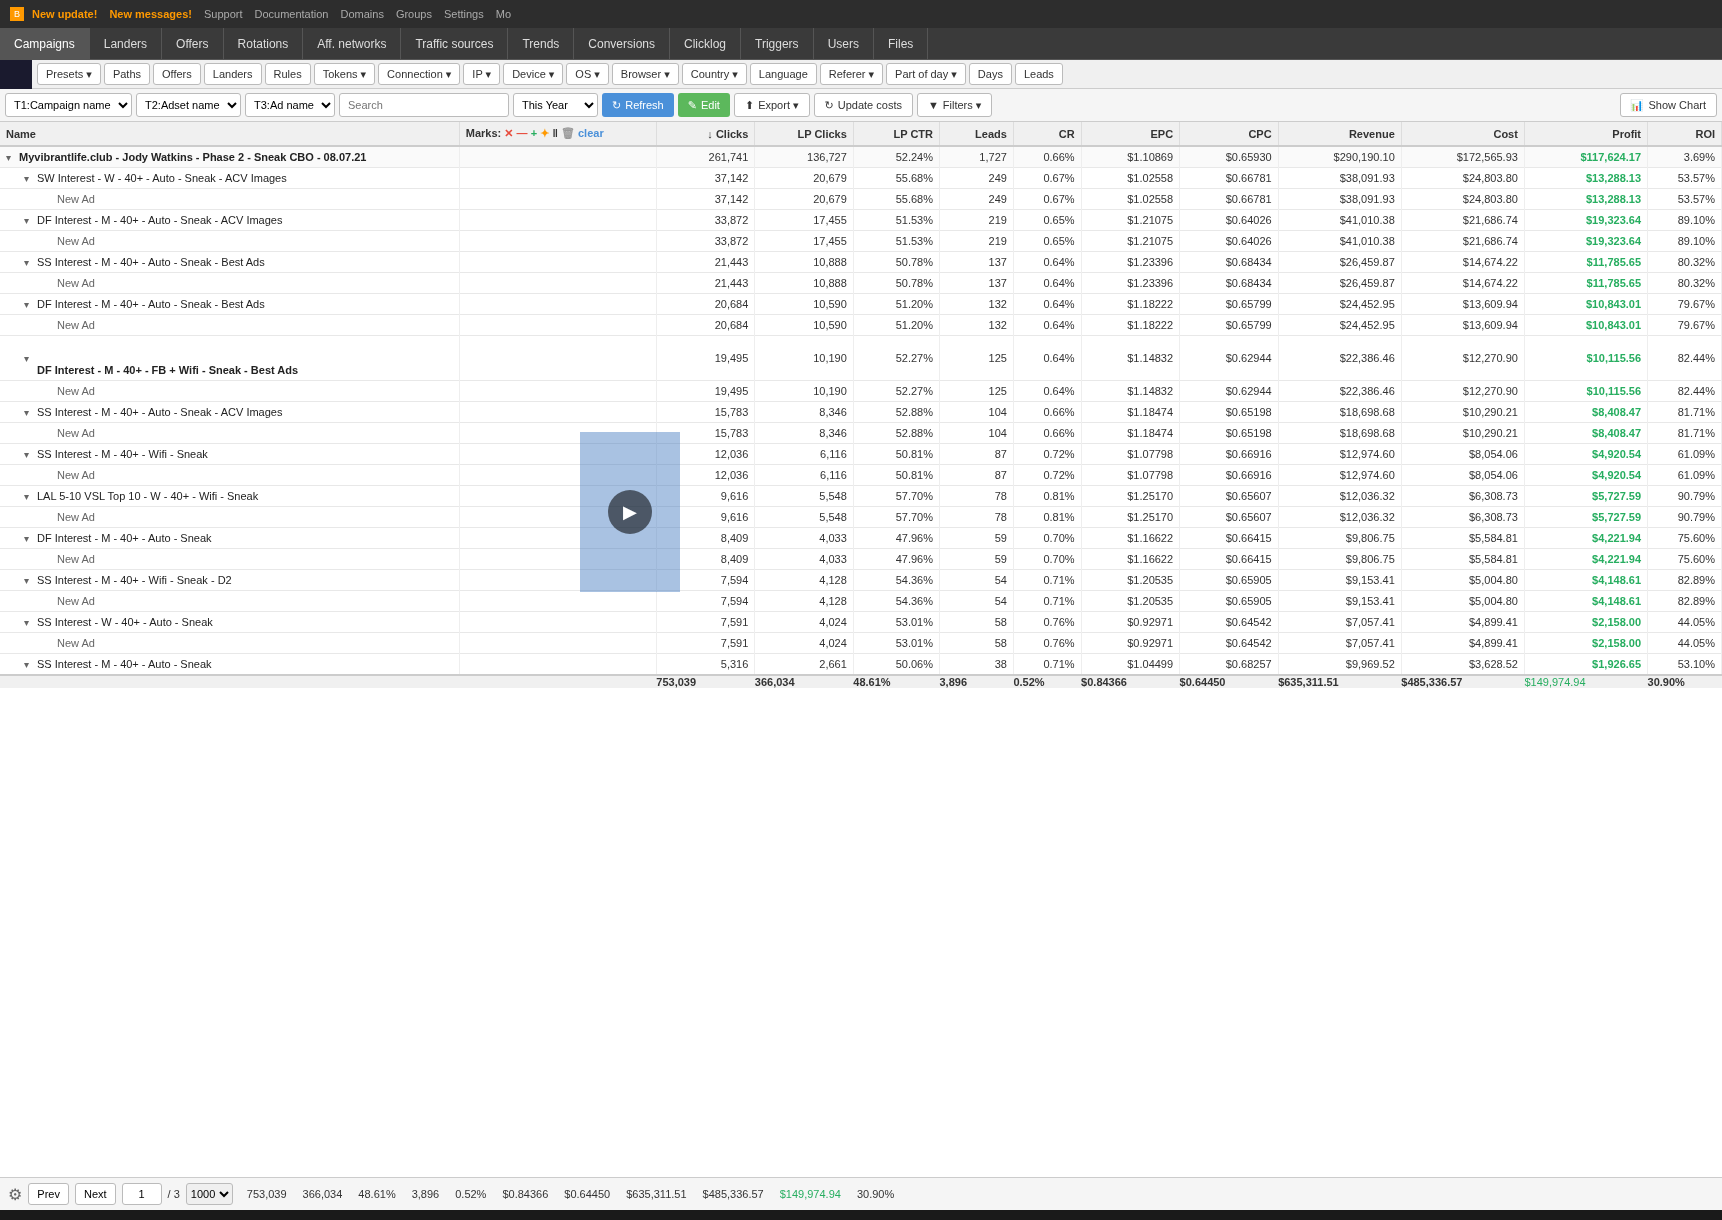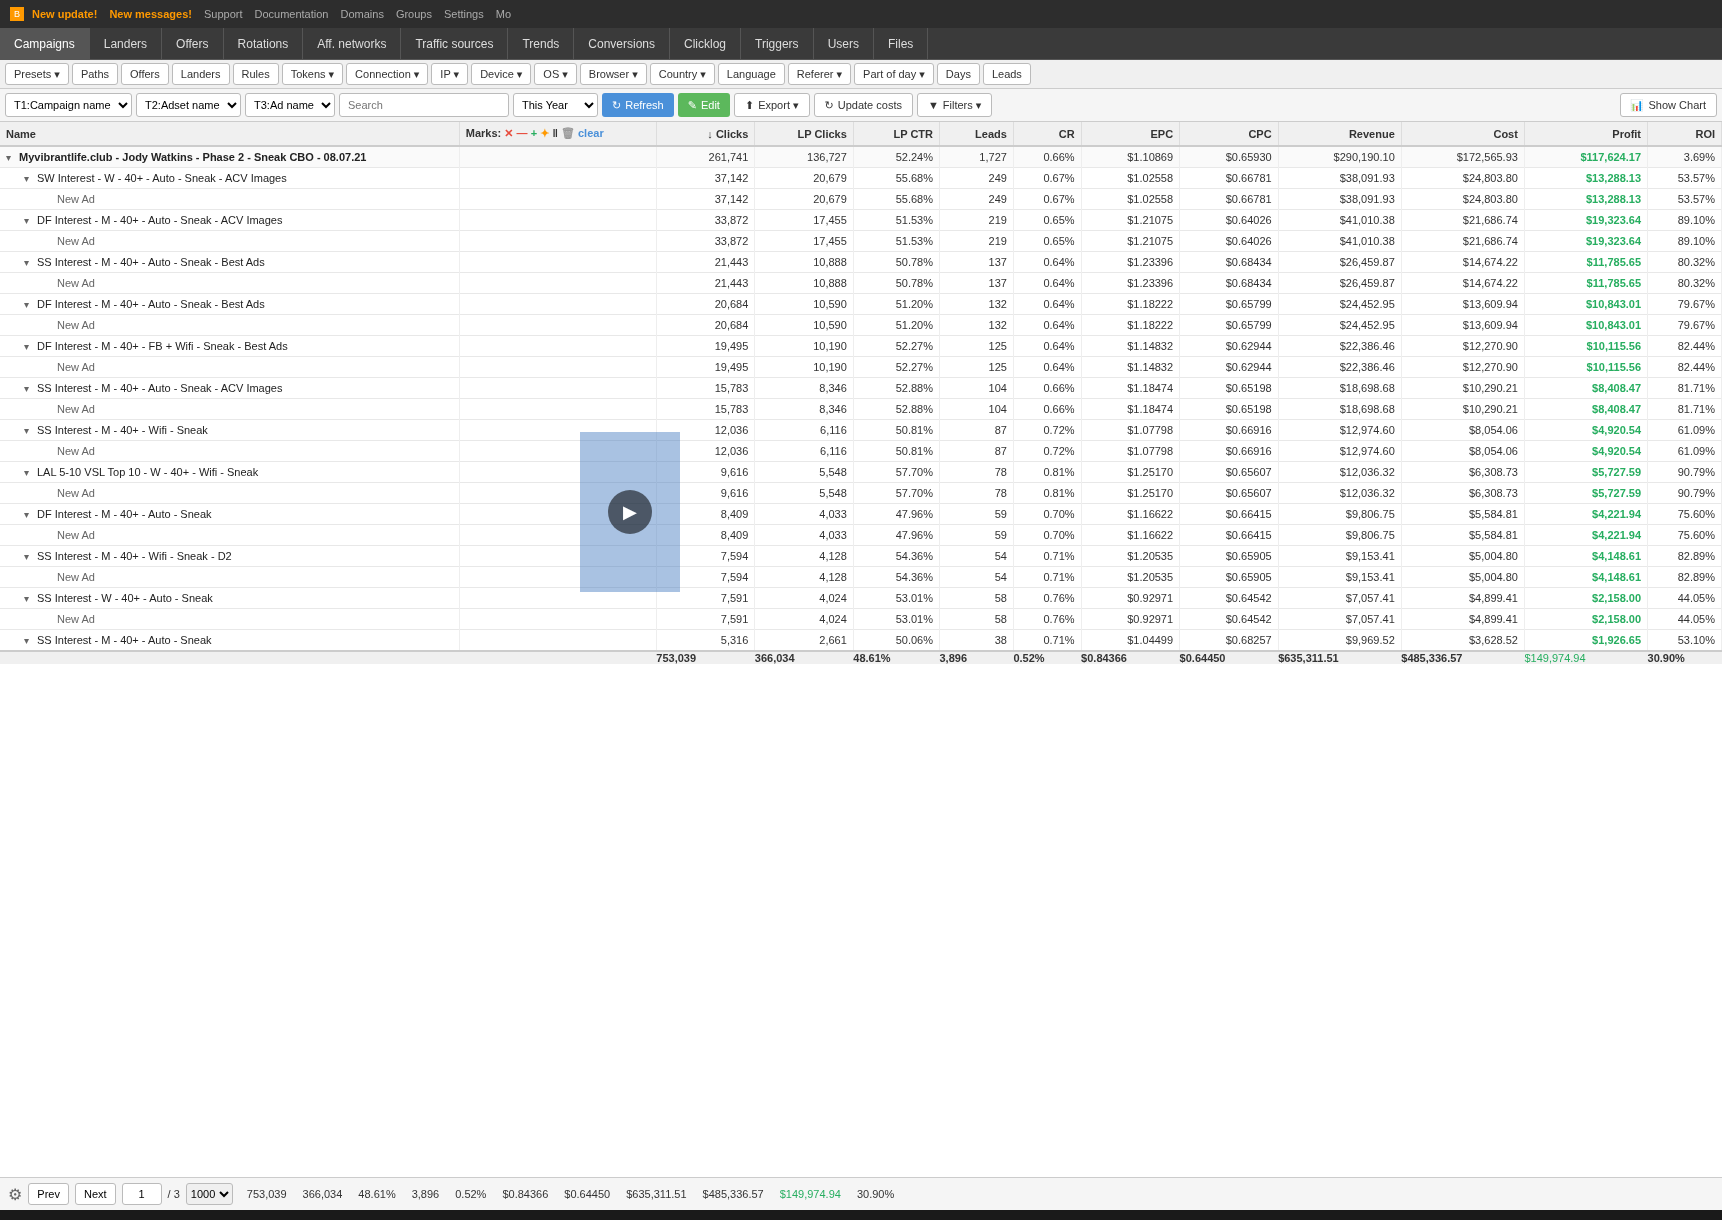--- a/index.html
+++ b/index.html
@@ -53,20 +53,21 @@
 
     
     #sub-nav {
       background: #f0f0f0;
       display: flex;
       flex-wrap: wrap;
       align-items: center;
       padding: 3px 5px;
       gap: 3px;
       border-bottom: 1px solid #ccc;
+      margin-left: 32px;
     }
     .sub-nav-btn {
       background: #fff;
       border: 1px solid #bbb;
       border-radius: 3px;
       padding: 2px 8px;
       font-size: 11px;
       cursor: pointer;
       color: #333;
       height: 22px;
@@ -594,21 +595,21 @@
           <td class="num">$0.65799</td>
           <td class="num">$24,452.95</td>
           <td class="num">$13,609.94</td>
           <td class="num" style="font-weight: bold; color: rgb(39, 174, 96);">$10,843.01</td>
           <td class="num">79.67%</td>
         </tr>
         <tr style="background: rgb(255, 255, 255);">
           <td style="padding-left: 24px;">
             <span style="display:flex;align-items:center;gap:3px;">
               <span style="cursor:pointer;color:#666;font-size:10px;min-width:10px;">▾</span>
-              <span style="font-weight:normal;color:#222;">DF Interest - M - 40+ - FB + Wifi - Sneak - Best Ads</span>
+              <span style="font-weight:bold;color:#222;margin-top:24px;">DF Interest - M - 40+ - FB + Wifi - Sneak - Best Ads</span>
             </span>
           </td>
           <td></td>
           <td class="num">19,495</td>
           <td class="num">10,190</td>
           <td class="num">52.27%</td>
           <td class="num">125</td>
           <td class="num">0.64%</td>
           <td class="num">$1.14832</td>
           <td class="num">$0.62944</td>

